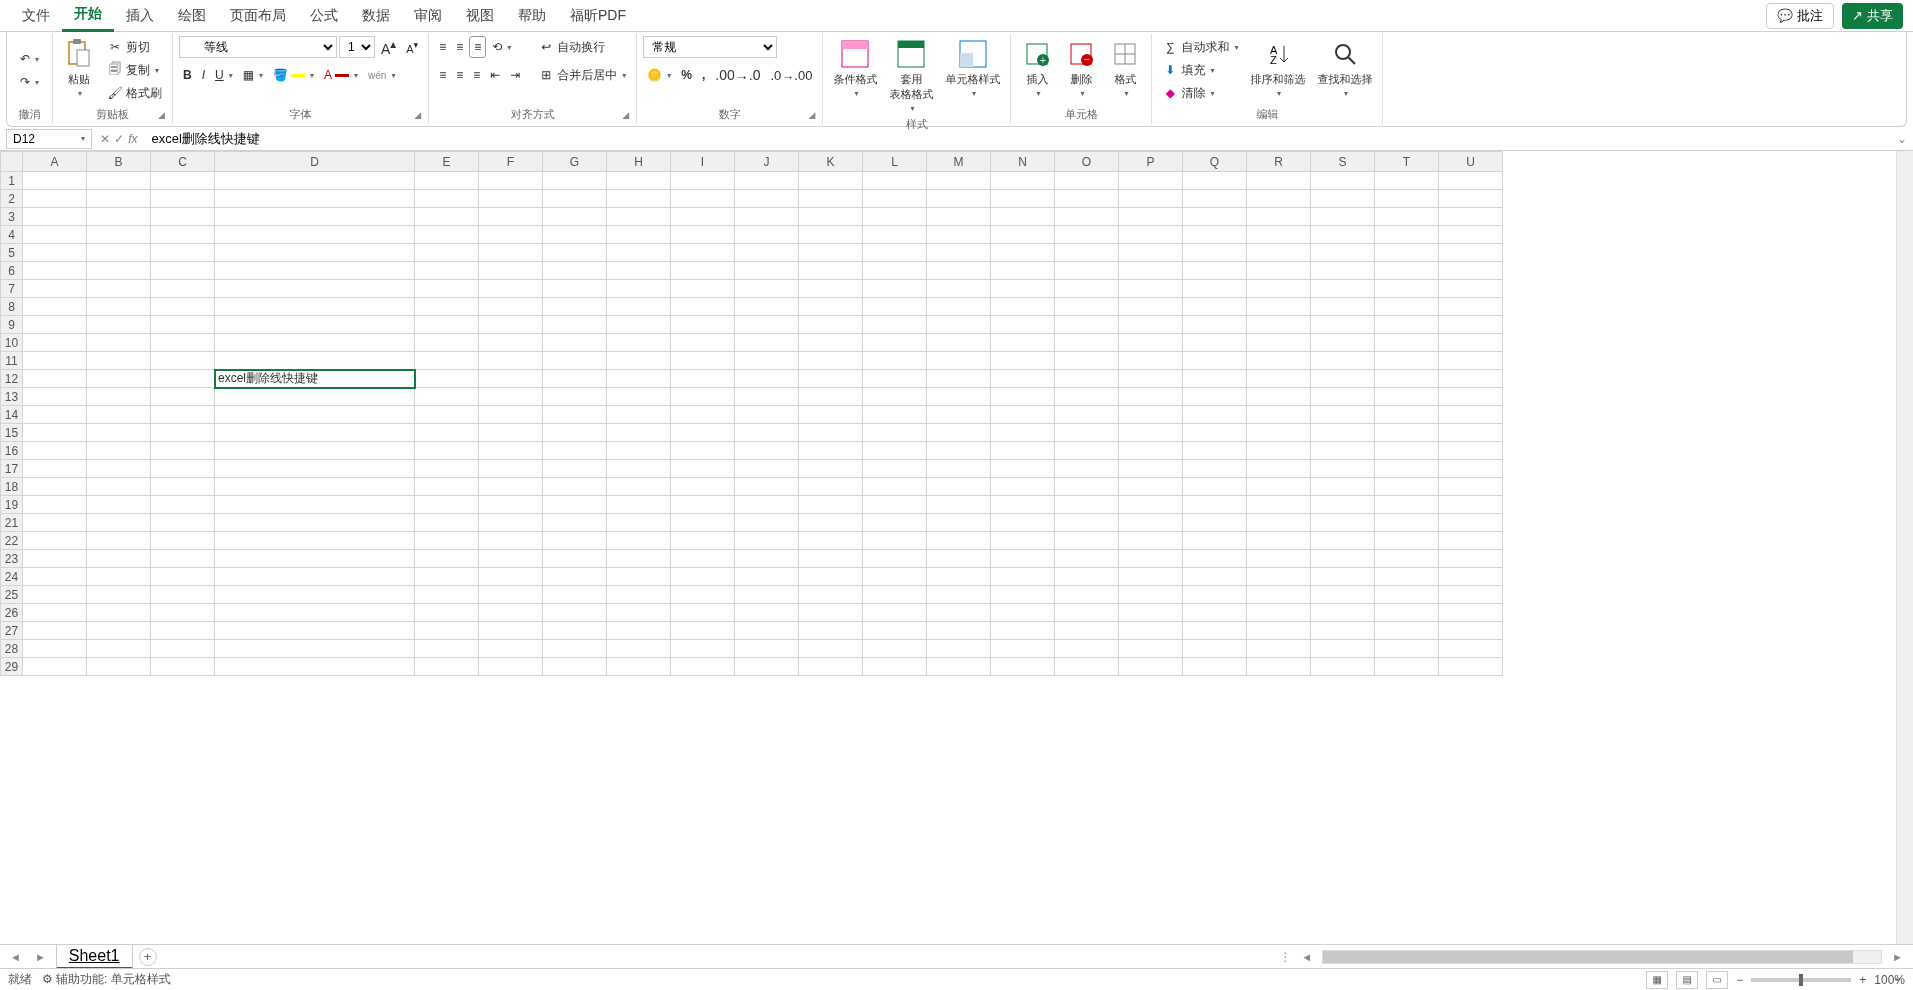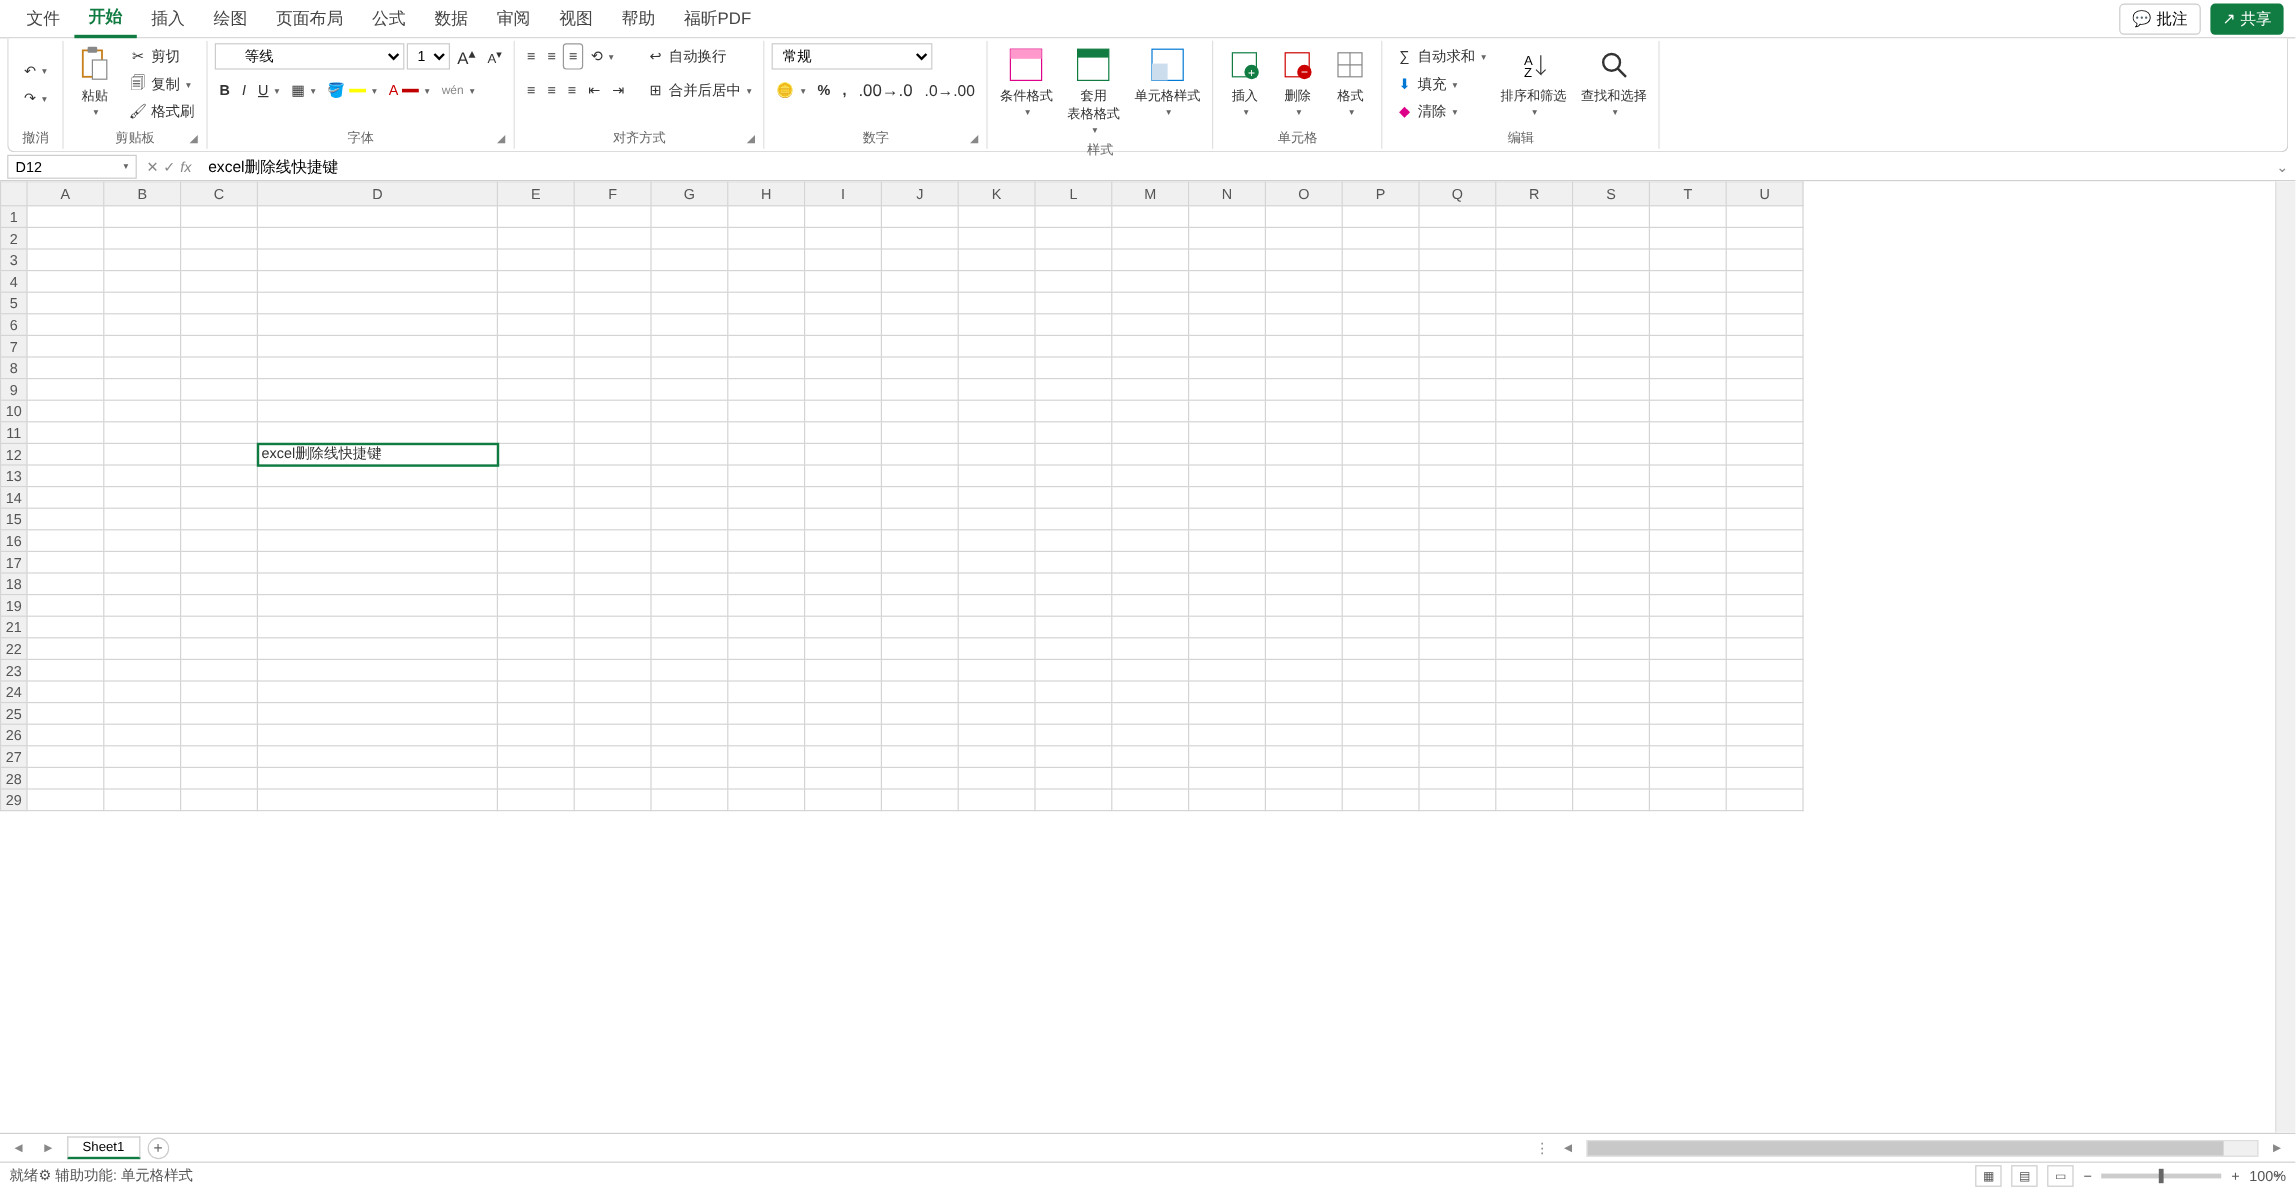--- a/index.html
+++ b/index.html
@@ -21,45 +21,45 @@
 .sbtn { display:flex; align-items:center; padding:2px 4px; cursor:pointer; font-size:12px; color:#333; height:22px; gap:3px;}
 .icon-sm { width:16px; height:16px; display:inline-flex; align-items:center; justify-content:center;}
 .dd { font-size:8px; color:#666; margin-left:2px;}
 .col { display:flex; flex-direction:column; gap:1px;}
 .row { display:flex; gap:2px; align-items:center;}
 select, .combo { border:1px solid #ccc; background:#fff; font-size:12px; height:22px; padding:0 4px;}
 .font-name { width:158px;padding-left:20px; }
 .font-size { width:36px; }
 .num-format { width:134px; }
 .formula-bar { display:flex; align-items:center; height:24px; border-bottom:1px solid #d0d0d0; padding:0 6px; gap:4px;}
-.name-box { width:108px; border:1px solid #ccc; height:20px; font-size:12px; padding:0 6px; display:flex; align-items:center; justify-content:space-between;}
+.name-box { width:86px; border:1px solid #ccc; height:20px; font-size:12px; padding:0 6px; display:flex; align-items:center; justify-content:space-between;}
 .fx-icons { display:flex; gap:4px; color:#888; font-size:12px; padding:0 4px;}
 .formula-input { flex:1; border:none; outline:none; font-size:13px; padding:0 6px;}
 .grid-area { flex:1; display:flex; overflow:hidden; position:relative;}
 .grid-inner { flex:1; overflow:hidden; position:relative;}
 table.sheet { border-collapse:collapse; table-layout:fixed;}
 table.sheet th, table.sheet td { border:1px solid #d4d4d4; font-size:12px; color:#333; background:#fff;}
 table.sheet th { background:#f0f0f0; font-weight:normal; text-align:center; color:#555;}
 .col-header th { height:20px; }
 .row-header { width:22px; text-align:center; background:#f0f0f0;}
 .corner { width:22px; height:20px; background:#f0f0f0;}
 td { height:18px; padding:0 3px; text-align:left; vertical-align:middle;}
 .col-default { width:64px; }
 .col-wide { width:200px; }
 .selected-cell { outline:2px solid #107c41; outline-offset:-1px;}
 th.active-col, th.active-row { background:#d6ead9;}
 .vscroll { width:17px; background:#f0f0f0; border-left:1px solid #ddd;}
 .sheet-tabs { display:flex; align-items:center; height:24px; border-top:1px solid #d0d0d0; padding:0 6px; gap:6px;}
 .nav-arrow { color:#888; font-size:11px; padding:0 4px; cursor:pointer;}
-.sheet-tab { border:1px solid #ccc; border-bottom:2px solid #107c41; padding:2px 12px; font-size:11px; background:#fff;}
+.sheet-tab { border:1px solid #ccc; border-bottom:2px solid #107c41; padding:2px 12px; font-size:16px; background:#fff;text-decoration:underline;}
 .add-sheet { width:18px; height:18px; border:1px solid #ccc; border-radius:50%; display:flex; align-items:center; justify-content:center; font-size:13px; color:#666;}
 .hscroll-area { flex:1; display:flex; align-items:center; justify-content:flex-end; gap:6px;}
 .hscroll { height:14px; width:560px; background:#f0f0f0; border:1px solid #ddd; position:relative;}
 .hscroll-thumb { position:absolute; left:0; top:0; height:100%; width:530px; background:#c8c8c8;}
-.status-bar { display:flex; align-items:center; height:22px; border-top:1px solid #d0d0d0; padding:0 8px; font-size:12px; color:#555; gap:0;}
+.status-bar { display:flex; align-items:center; height:22px; border-top:1px solid #d0d0d0; padding:0 8px; font-size:12px; color:#555; gap:10px;}
 .status-right { margin-left:auto; display:flex; align-items:center; gap:8px;}
 .view-btn { width:22px; height:18px; border:1px solid #ccc; display:flex; align-items:center; justify-content:center; font-size:10px;}
 .zoom-slider { width:100px; height:4px; background:#ccc; position:relative;}
 .zoom-thumb { position:absolute; left:48px; top:-4px; width:4px; height:12px; background:#666;}
 svg { display:block; }
 .expand-ribbon { position:absolute; right:10px; bottom:6px; color:#666;}
 </style>
 </head>
 <body>
 

